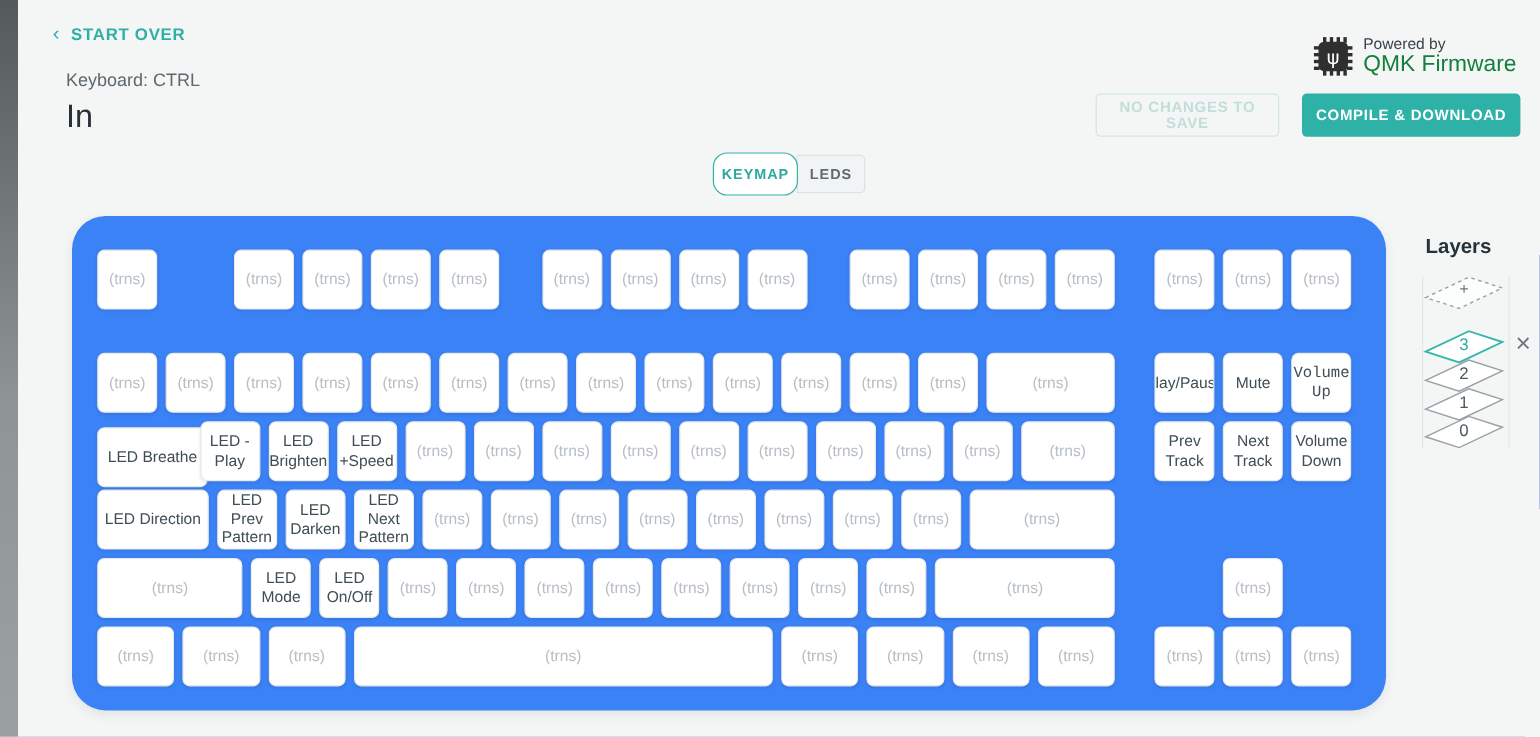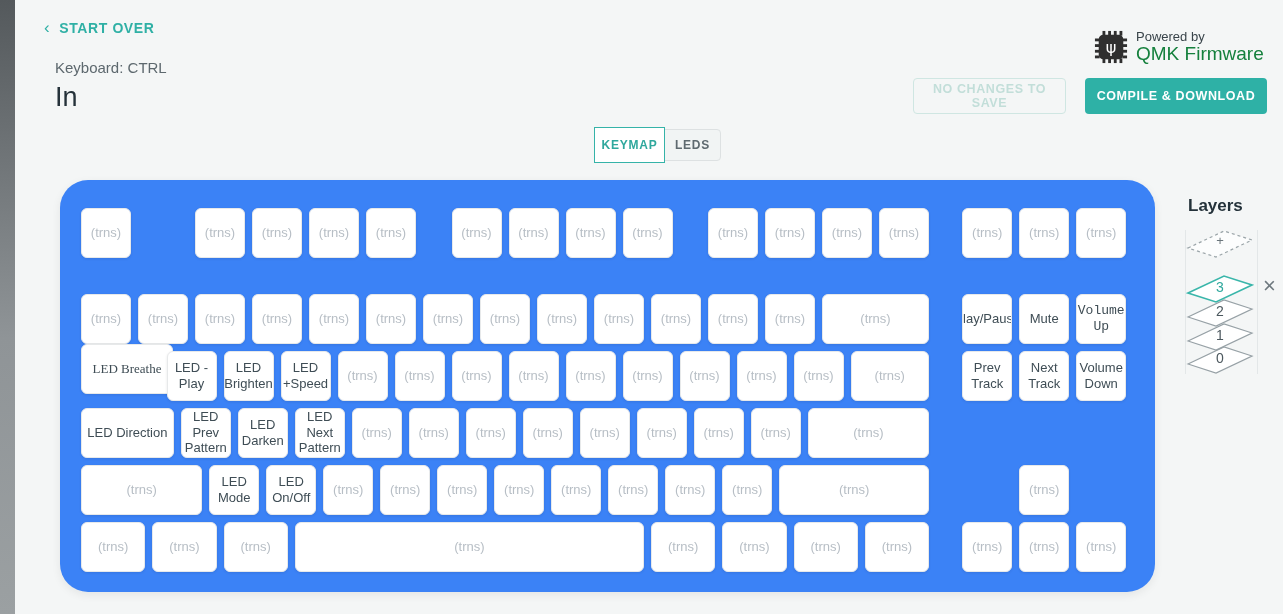--- a/index.html
+++ b/index.html
@@ -33,21 +33,21 @@
   }
   .btn-disabled{
     left:913px;width:153px;background:transparent;border:1px solid #cfe6e2;color:#c2ded9;
   }
   .btn-primary{
     left:1085px;width:182px;background:#2eb1a6;border:none;color:#ffffff;
   }
   
   .tab{
     position:absolute;font-family:inherit;font-size:12px;font-weight:700;letter-spacing:.8px;
-    border-radius:0;cursor:pointer;display:flex;align-items:center;justify-content:center;
+    border-radius:12px;cursor:pointer;display:flex;align-items:center;justify-content:center;
   }
   .tab-active{
     left:594px;top:127px;width:71px;height:36px;background:#ffffff;
     border:1px solid #35b3a8;color:#2fa89d;z-index:2;
   }
   .tab-inactive{
     left:664px;top:129px;width:57px;height:32px;background:#f1f4f4;
     border:1px solid #dde1e2;color:#5f6a70;border-radius:0 4px 4px 0;z-index:1;
   }
   
@@ -162,21 +162,21 @@
       <div class="key muted" style="left: 399px; top: 85.5px; width: 50px; height: 50px;">(trns)</div>
       <div class="key muted" style="left: 456px; top: 85.5px; width: 50px; height: 50px;">(trns)</div>
       <div class="key muted" style="left: 513px; top: 85.5px; width: 50px; height: 50px;">(trns)</div>
       <div class="key muted" style="left: 570px; top: 85.5px; width: 50px; height: 50px;">(trns)</div>
       <div class="key muted" style="left: 627px; top: 85.5px; width: 50px; height: 50px;">(trns)</div>
       <div class="key muted" style="left: 684px; top: 85.5px; width: 50px; height: 50px;">(trns)</div>
       <div class="key muted" style="left: 741px; top: 85.5px; width: 107px; height: 50px;">(trns)</div>
       <div class="key" style="left: 881.22px; top: 85.5px; width: 50px; height: 50px;">Play/Pause</div>
       <div class="key" style="left: 938.22px; top: 85.5px; width: 50px; height: 50px;">Mute</div>
       <div class="key" style="left: 995.22px; top: 85.5px; width: 50px; height: 50px; font-family: Liberation Mono, monospace;">Volume Up</div>
-      <div class="key" style="left: 0px; top: 136px; width: 92px; height: 50px; font-family: Liberation Serif, serif;">LED Breathe</div>
+      <div class="key" style="left: 0px; top: 148px; width: 92px; height: 50px;">LED Breathe</div>
       <div class="key" style="left: 85.5px; top: 142.5px; width: 50px; height: 50px;">LED - Play</div>
       <div class="key" style="left: 142.5px; top: 142.5px; width: 50px; height: 50px;">LED Brighten</div>
       <div class="key" style="left: 199.5px; top: 142.5px; width: 50px; height: 50px;">LED +Speed</div>
       <div class="key muted" style="left: 256.5px; top: 142.5px; width: 50px; height: 50px;">(trns)</div>
       <div class="key muted" style="left: 313.5px; top: 142.5px; width: 50px; height: 50px;">(trns)</div>
       <div class="key muted" style="left: 370.5px; top: 142.5px; width: 50px; height: 50px;">(trns)</div>
       <div class="key muted" style="left: 427.5px; top: 142.5px; width: 50px; height: 50px;">(trns)</div>
       <div class="key muted" style="left: 484.5px; top: 142.5px; width: 50px; height: 50px;">(trns)</div>
       <div class="key muted" style="left: 541.5px; top: 142.5px; width: 50px; height: 50px;">(trns)</div>
       <div class="key muted" style="left: 598.5px; top: 142.5px; width: 50px; height: 50px;">(trns)</div>

